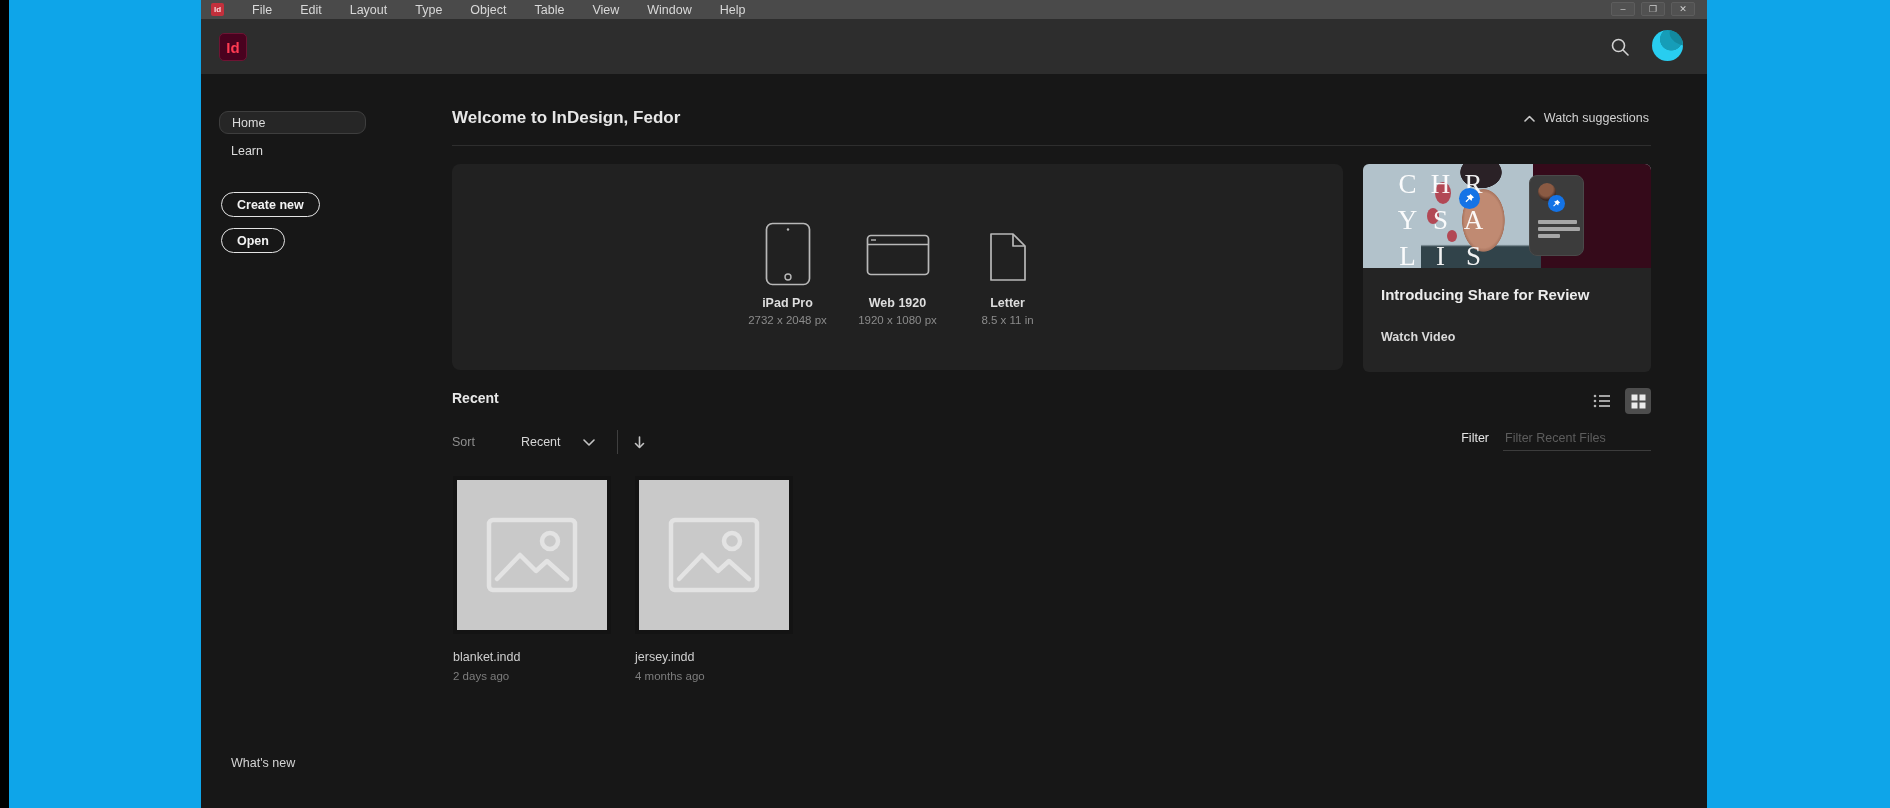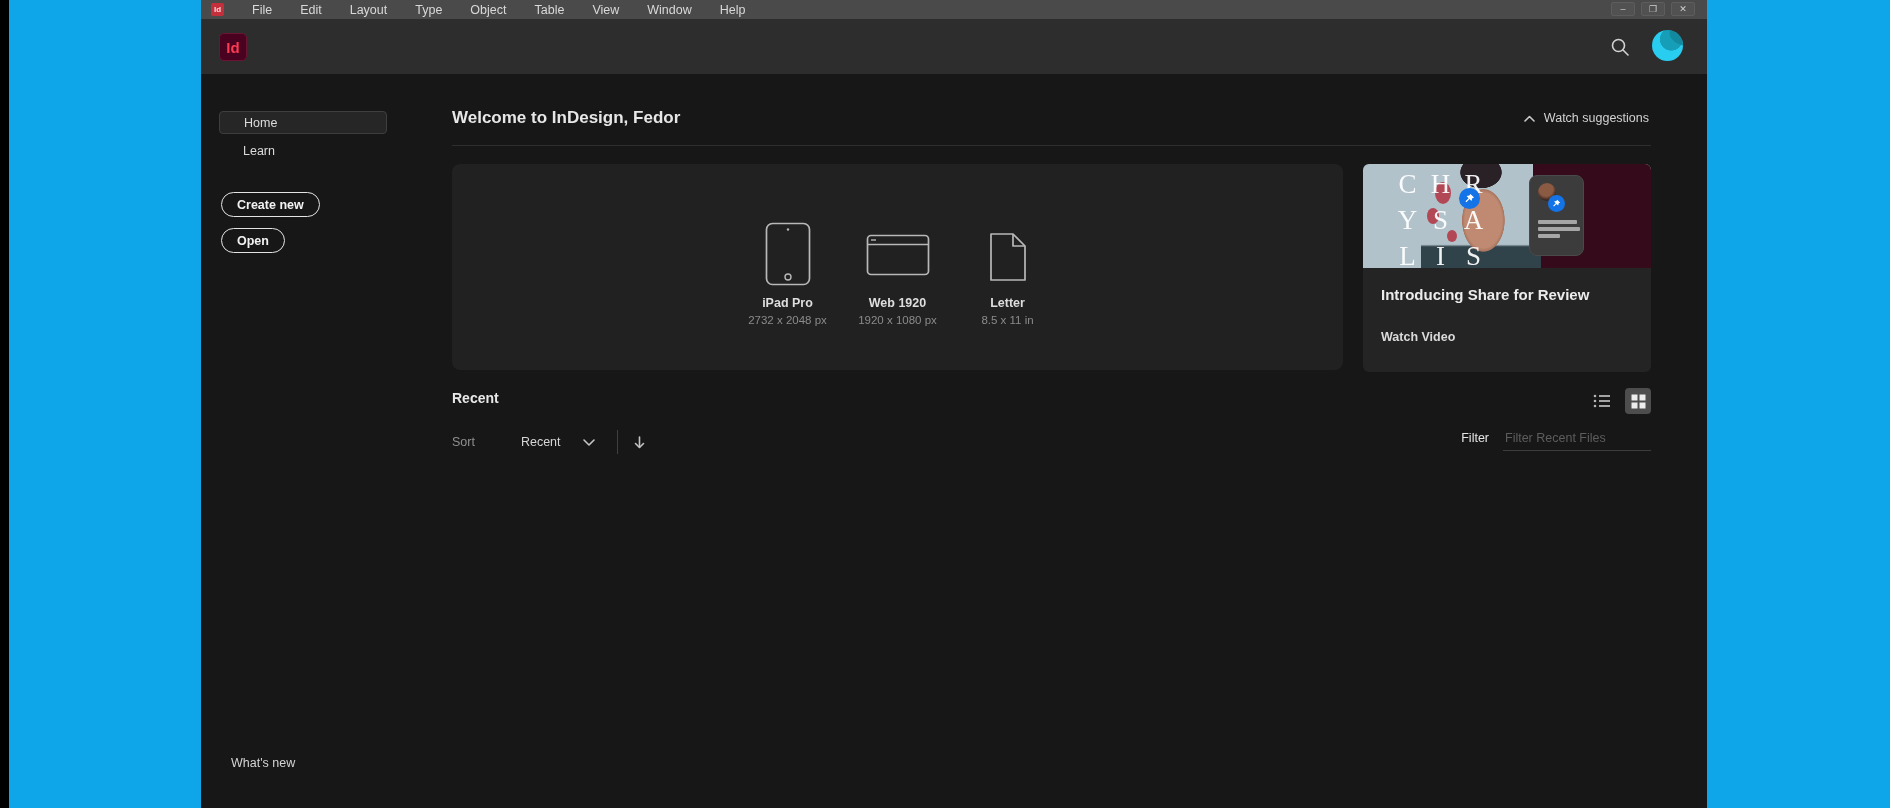--- a/index.html
+++ b/index.html
@@ -28,22 +28,22 @@
              background:#49021f; border:1px solid #6d1433; color:#ff3b52; font-weight:bold;
              font-size:15px; display:flex; align-items:center; justify-content:center; }
   .search-btn { position:absolute; right:76px; top:17px; width:22px; height:22px; }
   .avatar { position:absolute; right:24px; top:11px; width:31px; height:31px; border-radius:50%;
             background:radial-gradient(circle at 62% 30%, #169db8 0 38%, #28cdf0 40%);
             overflow:hidden; }
   .avatar::after { content:""; position:absolute; left:55%; top:-10%; width:70%; height:55%;
                    background:#13899f; transform:rotate(18deg); border-radius:0 0 0 60%; }
 
   
-  .side-item { position:absolute; left:18px; width:168px; height:23px; display:flex; align-items:center;
-               padding-left:24px; font-size:12.5px; color:#dcdcdc; border-radius:4px; cursor:pointer; }
+  .side-item { position:absolute; left:18px; width:147px; height:23px; display:flex; align-items:center;
+               padding-left:12px; font-size:12.5px; color:#dcdcdc; border-radius:9px; cursor:pointer; }
   .side-item.active { background:#262626; border:1px solid #3e3e3e; }
   .pill-btn { position:absolute; left:20px; height:25px; border:1.5px solid #e4e4e4; border-radius:14px;
               background:transparent; color:#f2f2f2; font-weight:bold; font-size:12.5px;
               padding:0 15px; display:flex; align-items:center; cursor:pointer;
               font-family:"Liberation Sans", sans-serif; }
   .whats-new { position:absolute; left:30px; top:756px; font-size:12.5px; color:#d3d3d3; cursor:pointer; }
 
   
   .welcome-title { position:absolute; left:251px; top:108px; font-size:17px; font-weight:bold; color:#e7e7e7; }
   .hide-sugg { position:absolute; right:58px; top:111px; display:flex; align-items:center; gap:9px;
@@ -294,16 +294,38 @@
         </svg>
       </div>
     </div>
 
     <div class="filter-row">
       <span class="filter-label">Filter</span>
       <input class="filter-input" type="text" placeholder="Filter Recent Files" style="">
     </div>
 
     <div class="files">
+      <div class="file-card">
+        <div class="thumb">
+          <svg width="92" height="76" viewBox="0 0 92 76">
+            <rect x="3" y="3" width="86" height="70" rx="4" fill="none" stroke="#e3e3e3" stroke-width="4.5"></rect>
+            <circle cx="64" cy="24" r="8" fill="none" stroke="#e3e3e3" stroke-width="4.5"></circle>
+            <polyline points="11,62 34,38 50,54 61,44 81,62" fill="none" stroke="#e3e3e3" stroke-width="4.5" stroke-linejoin="round" stroke-linecap="round"></polyline>
+          </svg>
+        </div>
+        <div class="file-name">blanket.indd</div>
+        <div class="file-time">2 days ago</div>
+      </div>
+      <div class="file-card">
+        <div class="thumb">
+          <svg width="92" height="76" viewBox="0 0 92 76">
+            <rect x="3" y="3" width="86" height="70" rx="4" fill="none" stroke="#e3e3e3" stroke-width="4.5"></rect>
+            <circle cx="64" cy="24" r="8" fill="none" stroke="#e3e3e3" stroke-width="4.5"></circle>
+            <polyline points="11,62 34,38 50,54 61,44 81,62" fill="none" stroke="#e3e3e3" stroke-width="4.5" stroke-linejoin="round" stroke-linecap="round"></polyline>
+          </svg>
+        </div>
+        <div class="file-name">jersey.indd</div>
+        <div class="file-time">4 months ago</div>
+      </div>
     </div>
 
   </div>
 </div>
 
 </body></html>

